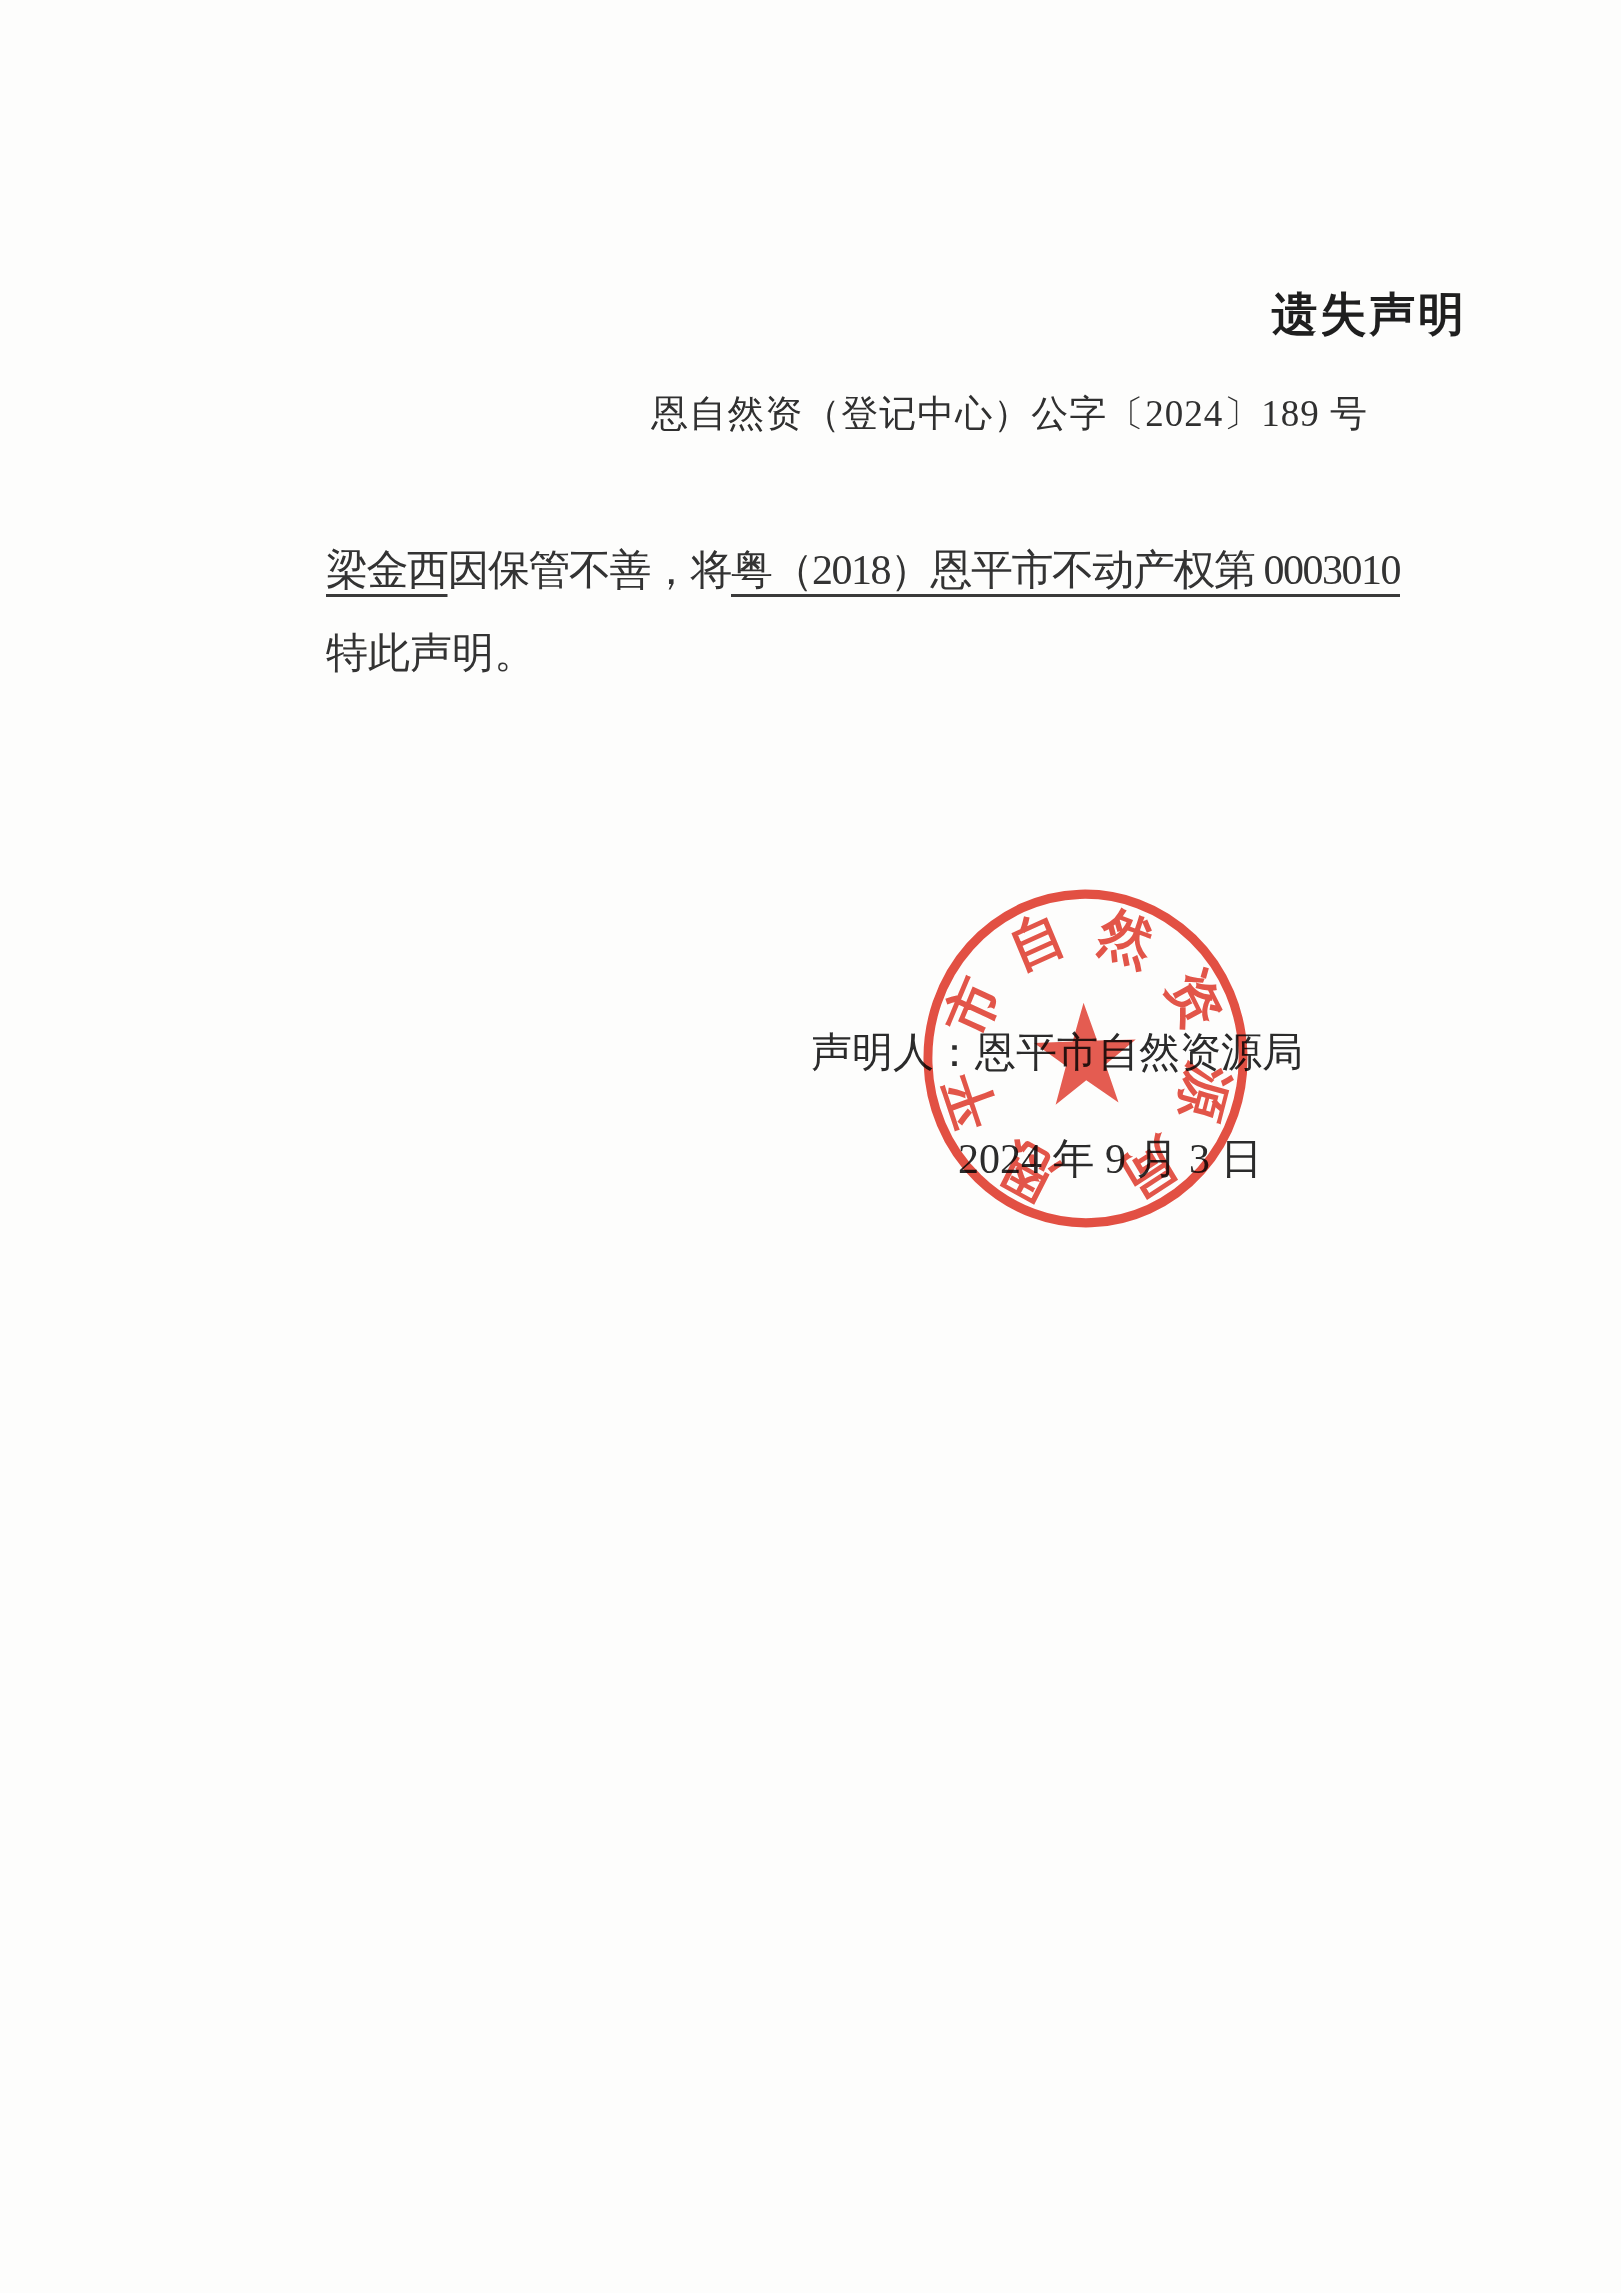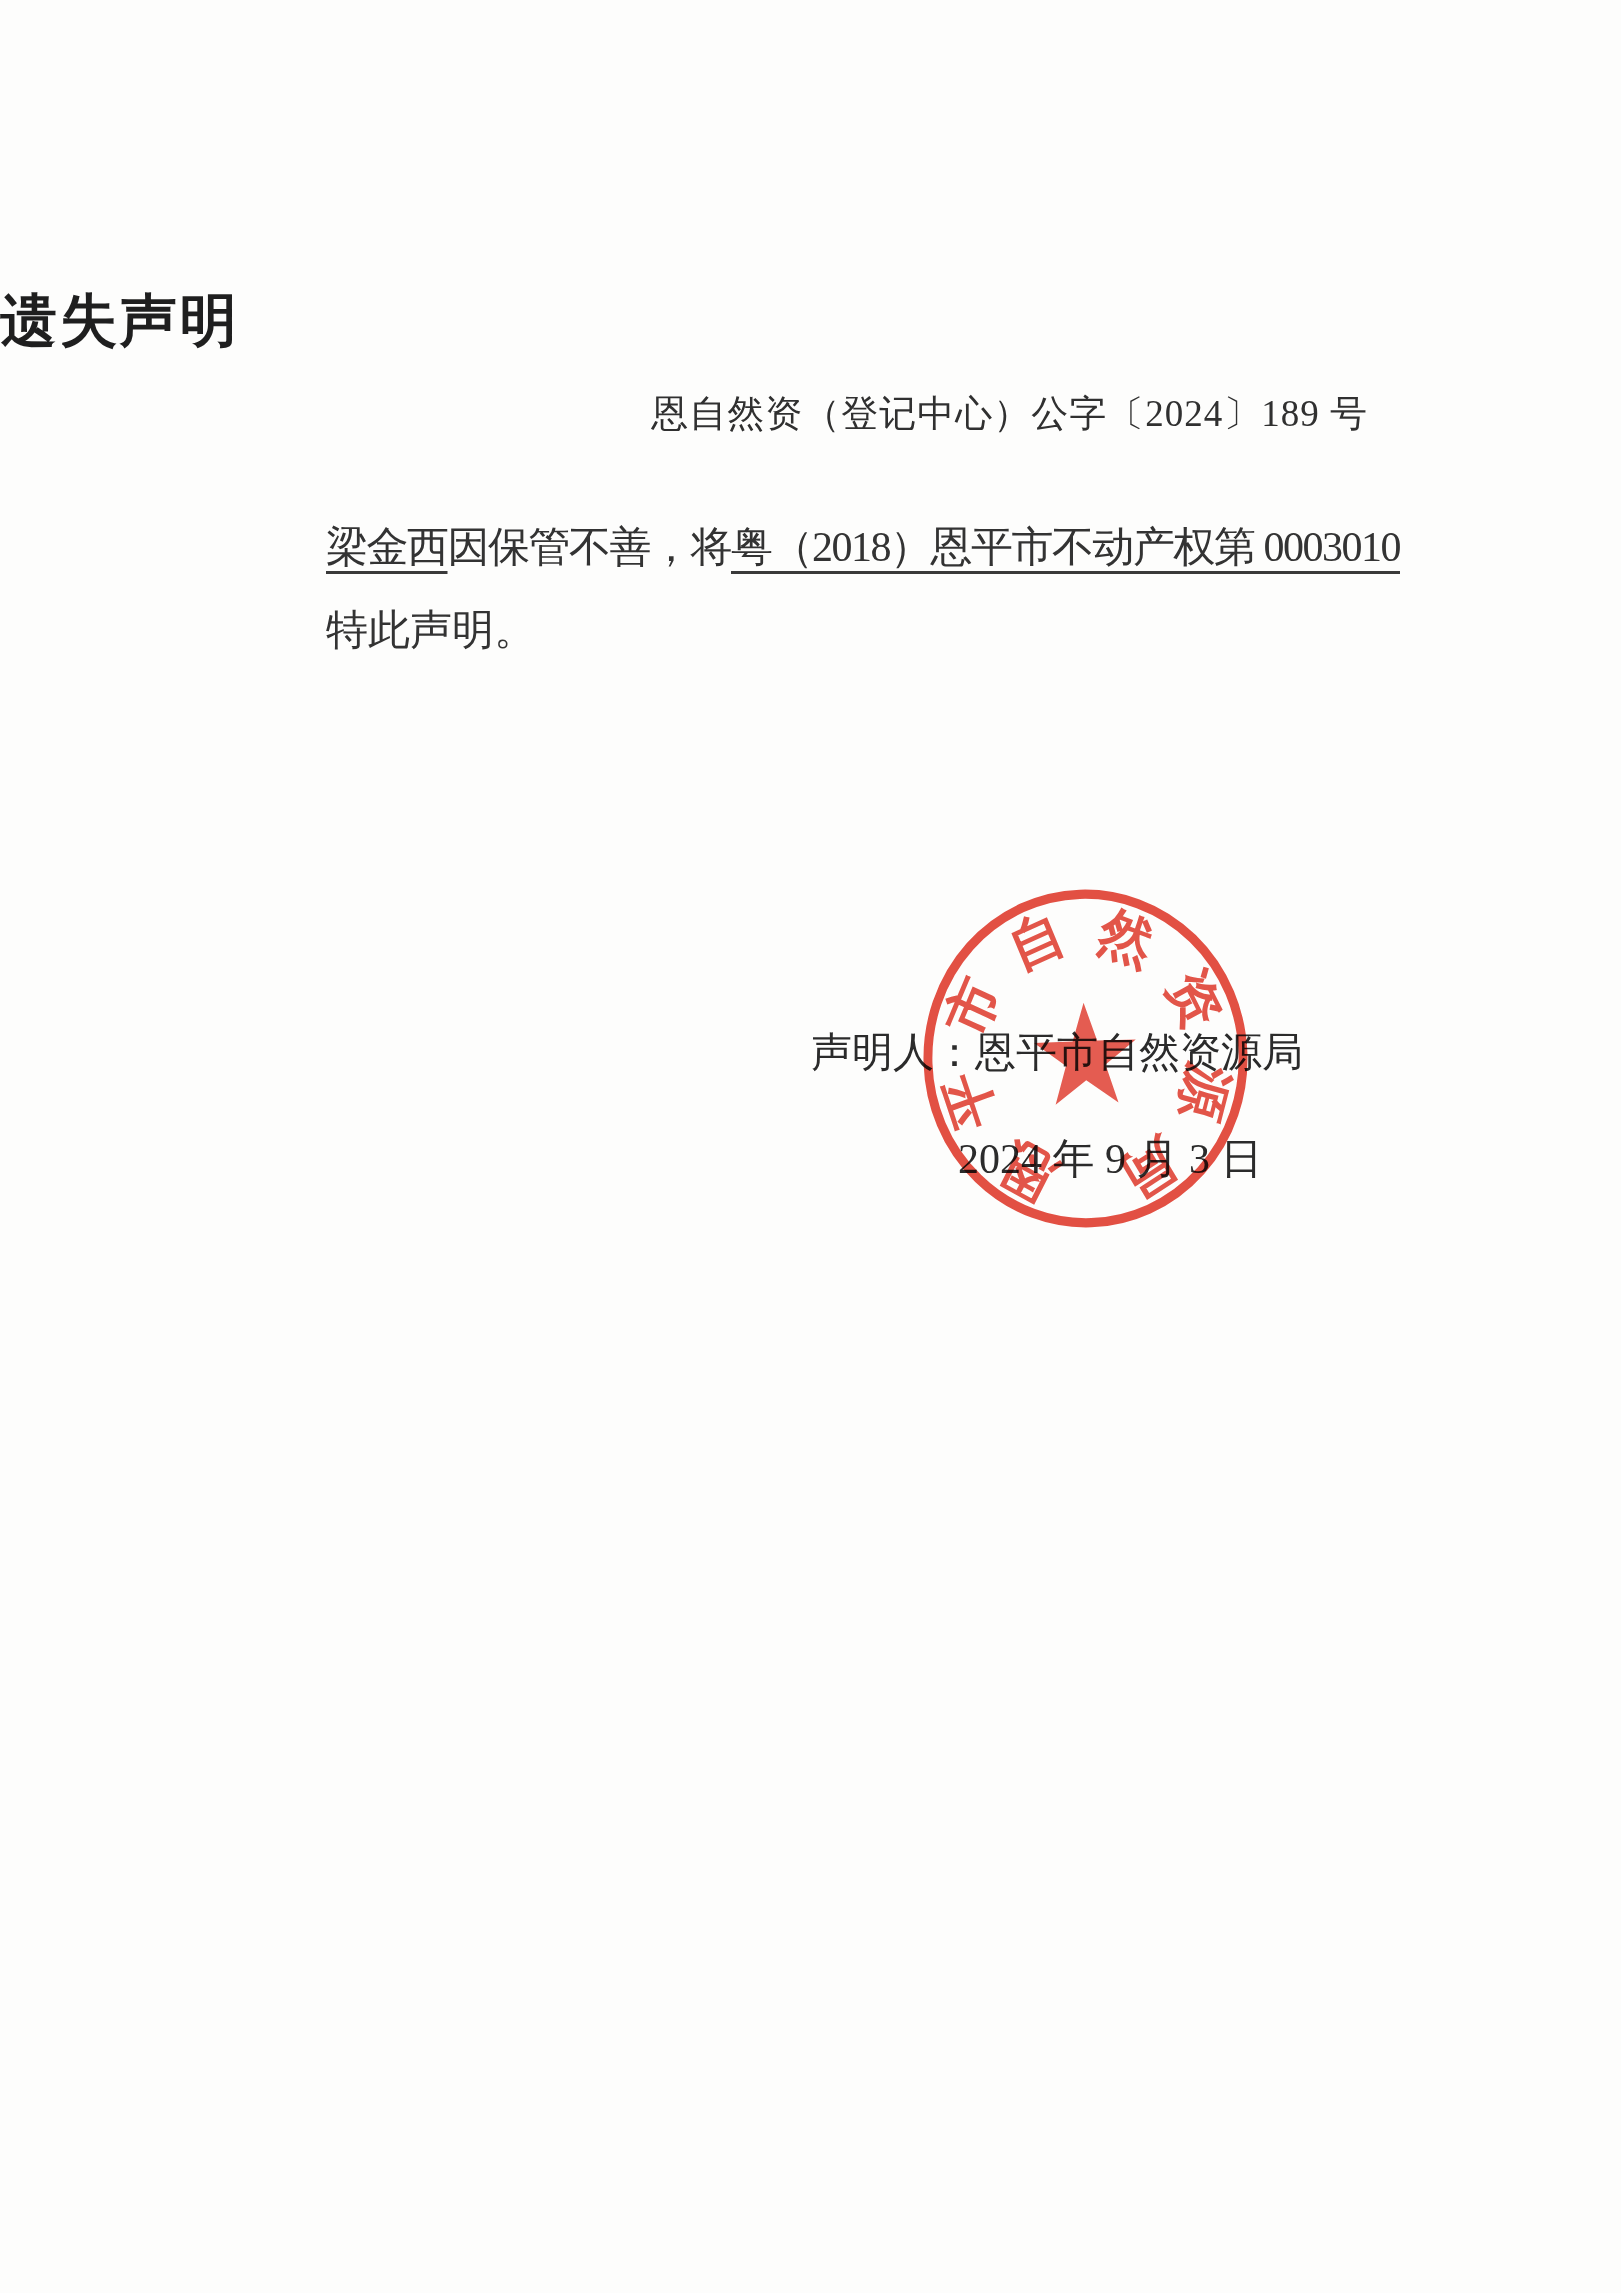--- a/index.html
+++ b/index.html
@@ -18,41 +18,41 @@
     background: var(--paper);
     overflow: hidden;
     color: var(--ink);
   }
 
   .doc-title {
     position: absolute;
     top: 292px;
     left: 0;
     width: 1467px;
-    text-align: left;
-    font-size: 57px;
+    text-align: right;
+    font-size: 46px;
     font-weight: 700;
     letter-spacing: 2.9px;
     color: #1f1f1f;
     line-height: 1;
   }
 
   .doc-number {
     position: absolute;
     top: 392px;
     right: 253px;
     font-size: 37px;
     letter-spacing: 1px;
     line-height: 1.2;
     color: #303030;
   }
 
   .doc-body {
     position: absolute;
-    top: 506px;
+    top: 529px;
     left: 246px;
     width: 1147px;
     font-size: 42px;
     color: #333333;
   }
   .doc-body .line {
     line-height: 83px;
     white-space: nowrap;
   }
   .line.indent { text-indent: 80px; }

